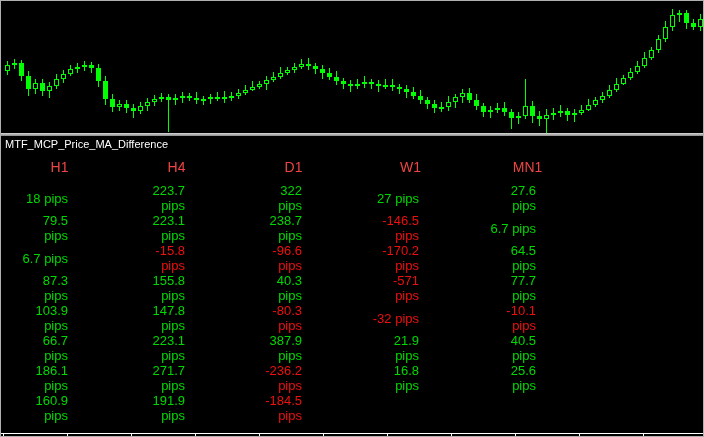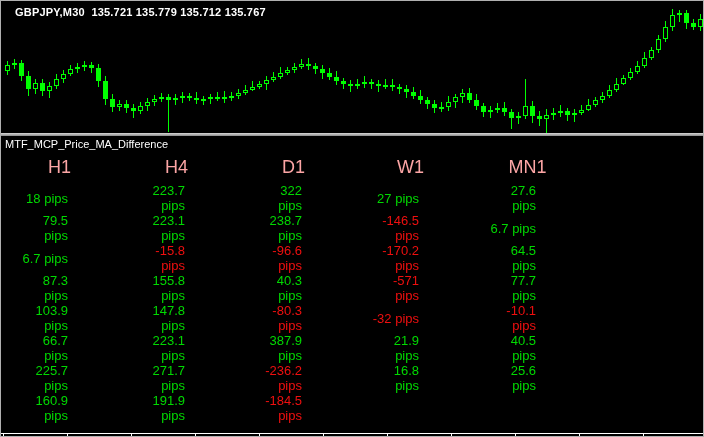--- a/index.html
+++ b/index.html
@@ -17,21 +17,21 @@
   #separator{position:absolute;top:132px;left:0;width:704px;height:3px;
     background:linear-gradient(#d8d8d8,#8a8a8a);cursor:row-resize;}
   #indicator-panel{position:absolute;top:135px;left:0;width:560px;height:297px;background:#000;}
   .panel-title{position:absolute;top:2px;left:4px;color:#ffffff;font-size:11px;}
   #indicator-table{
     position:absolute;top:15px;left:0;width:585px;
     display:grid;grid-template-columns:repeat(5,117px);
     grid-template-rows:32px;grid-auto-rows:30px;
   }
   .col-header{
-    color:#fca5a5;font-size:18px;text-align:center;
+    color:#ef4444;font-size:14px;text-align:center;
     display:flex;align-items:center;justify-content:center;
   }
   .pip-cell{
     font-size:13px;text-align:right;padding-right:50px;box-sizing:border-box;
     display:flex;align-items:center;justify-content:flex-end;margin-left:20px;
   }
   .pos{color:#00d900;}
   .neg{color:#ee0f0f;}
   #time-scale{
     position:absolute;top:432px;left:0;width:704px;height:5px;
@@ -440,21 +440,20 @@
         </g>
         <g>
           <line x1="692.5" x2="692.5" y1="18" y2="29" stroke="#00ff00" stroke-width="1"></line>
           <rect x="690.5" y="22.5" width="4" height="3" stroke="#00ff00" fill="#00ff00"></rect>
         </g>
         <g>
           <line x1="699.5" x2="699.5" y1="13" y2="30" stroke="#00ff00" stroke-width="1"></line>
           <rect x="697.5" y="18.5" width="4" height="7" stroke="#00ff00" fill="#000000"></rect>
         </g>
       </svg>
-    <div class="quote">GBPJPY,M30  135.721 135.779 135.712 135.767</div>
   </div>
 
   <div id="separator"></div>
 
   <div id="indicator-panel">
     <div class="panel-title">MTF_MCP_Price_MA_Difference</div>
     <div id="indicator-table">
       <div class="col-header">H1</div>
       <div class="col-header">H4</div>
       <div class="col-header">D1</div>
@@ -484,21 +483,21 @@
         <div class="pip-cell pos">103.9 pips</div>
         <div class="pip-cell pos">147.8 pips</div>
         <div class="pip-cell neg">-80.3 pips</div>
         <div class="pip-cell neg">-32 pips</div>
         <div class="pip-cell neg">-10.1 pips</div>
         <div class="pip-cell pos">66.7 pips</div>
         <div class="pip-cell pos">223.1 pips</div>
         <div class="pip-cell pos">387.9 pips</div>
         <div class="pip-cell pos">21.9 pips</div>
         <div class="pip-cell pos">40.5 pips</div>
-        <div class="pip-cell pos">225.7 pips</div>
+        <div class="pip-cell pos">186.1 pips</div>
         <div class="pip-cell pos">271.7 pips</div>
         <div class="pip-cell neg">-236.2 pips</div>
         <div class="pip-cell pos">16.8 pips</div>
         <div class="pip-cell pos">25.6 pips</div>
         <div class="pip-cell pos">160.9 pips</div>
         <div class="pip-cell pos">191.9 pips</div>
         <div class="pip-cell neg">-184.5 pips</div>
       </div>
   </div>
 

